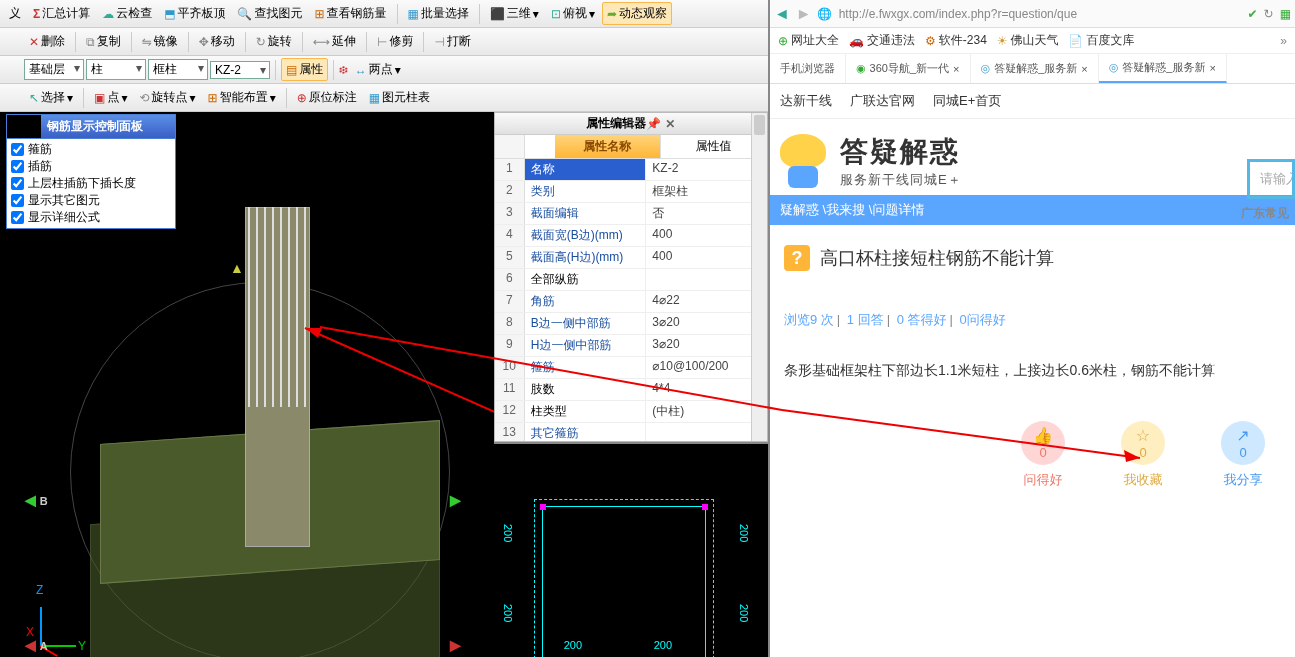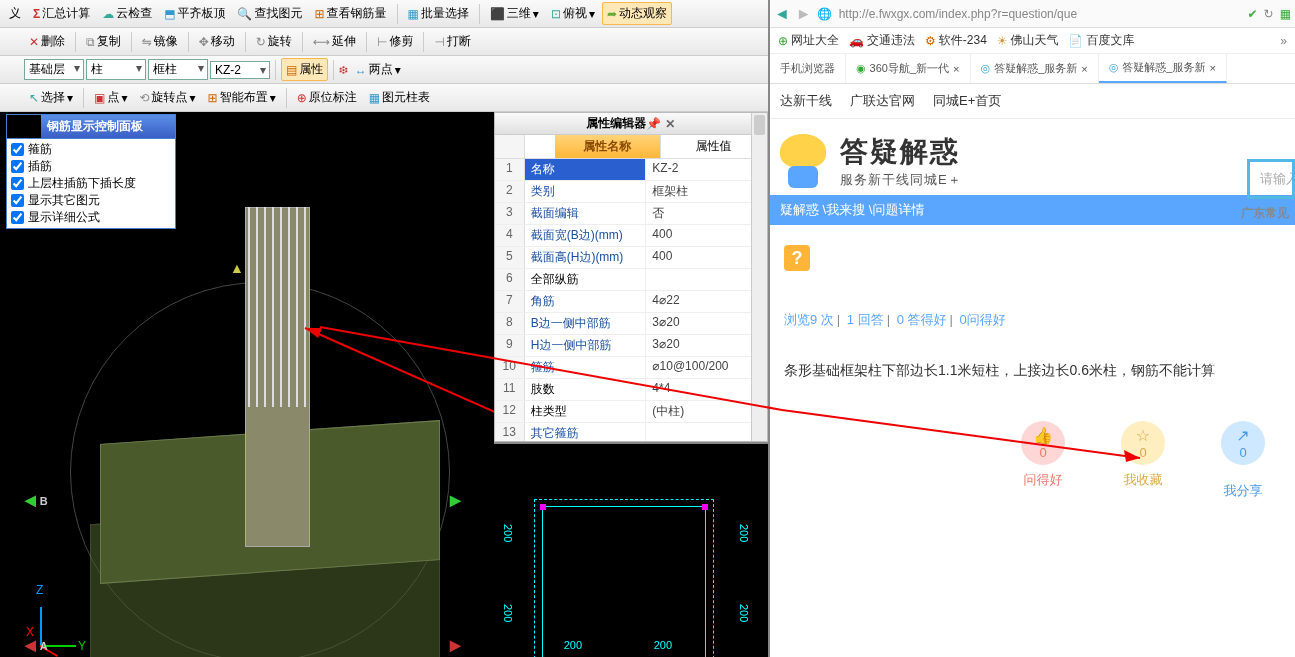--- a/index.html
+++ b/index.html
@@ -93,21 +93,21 @@
 .actions { display: flex; justify-content: flex-end; gap: 56px; padding-right: 20px; }
 .act { display: flex; flex-direction: column; align-items: center; gap: 6px; }
 .act .circ { width: 44px; height: 44px; border-radius: 50%; display: flex; flex-direction: column; align-items: center; justify-content: center; font-size: 16px; }
 .act .circ .n { font-size: 13px; }
 .c-red { background: #ffd6d6; color: #e76; }
 .c-yel { background: #ffeec0; color: #da4; }
 .c-blu { background: #cde8ff; color: #49e; }
 .act .lbl { font-size: 13px; }
 .lbl-red { color: #e76; }
 .lbl-yel { color: #da4; }
-.lbl-blu { color: #49e; margin-top: 11px; }
+.lbl-blu { color: #49e; }
 
 
 .arrow { position: absolute; pointer-events: none; }
 .arrow-line { stroke: #e00; stroke-width: 2; fill: none; }
 .arrow-head { fill: #e00; }
 .scrollbar-v { position:absolute; right:0; top:0; bottom:0; width:16px; background:#eee; border-left:1px solid #ccc;}
 .scrollbar-v .thumb{position:absolute; left:2px; right:2px; top:2px; height:20px; background:#ccc; border-radius:2px;}
 </style>
 </head>
 <body>
@@ -446,20 +446,21 @@
     </div>
   </div>
   <div class="search-box">请输入提</div>
   <div class="region-link">广东常见</div>
 
   <div class="crumb">疑解惑 \我来搜 \问题详情</div>
 
   <div class="q-block">
     <div class="q-title">
       <div class="q-badge">?</div>
+      <h2>高口杯柱接短柱钢筋不能计算</h2>
     </div>
     <div class="q-meta">
       <span>浏览9 次</span><span class="sep2">|</span>
       <span>1 回答</span><span class="sep2">|</span>
       <span>0 答得好</span><span class="sep2">|</span>
       <span>0问得好</span>
     </div>
     <div class="q-body">条形基础框架柱下部边长1.1米短柱，上接边长0.6米柱，钢筋不能计算</div>
 
     <div class="actions">

